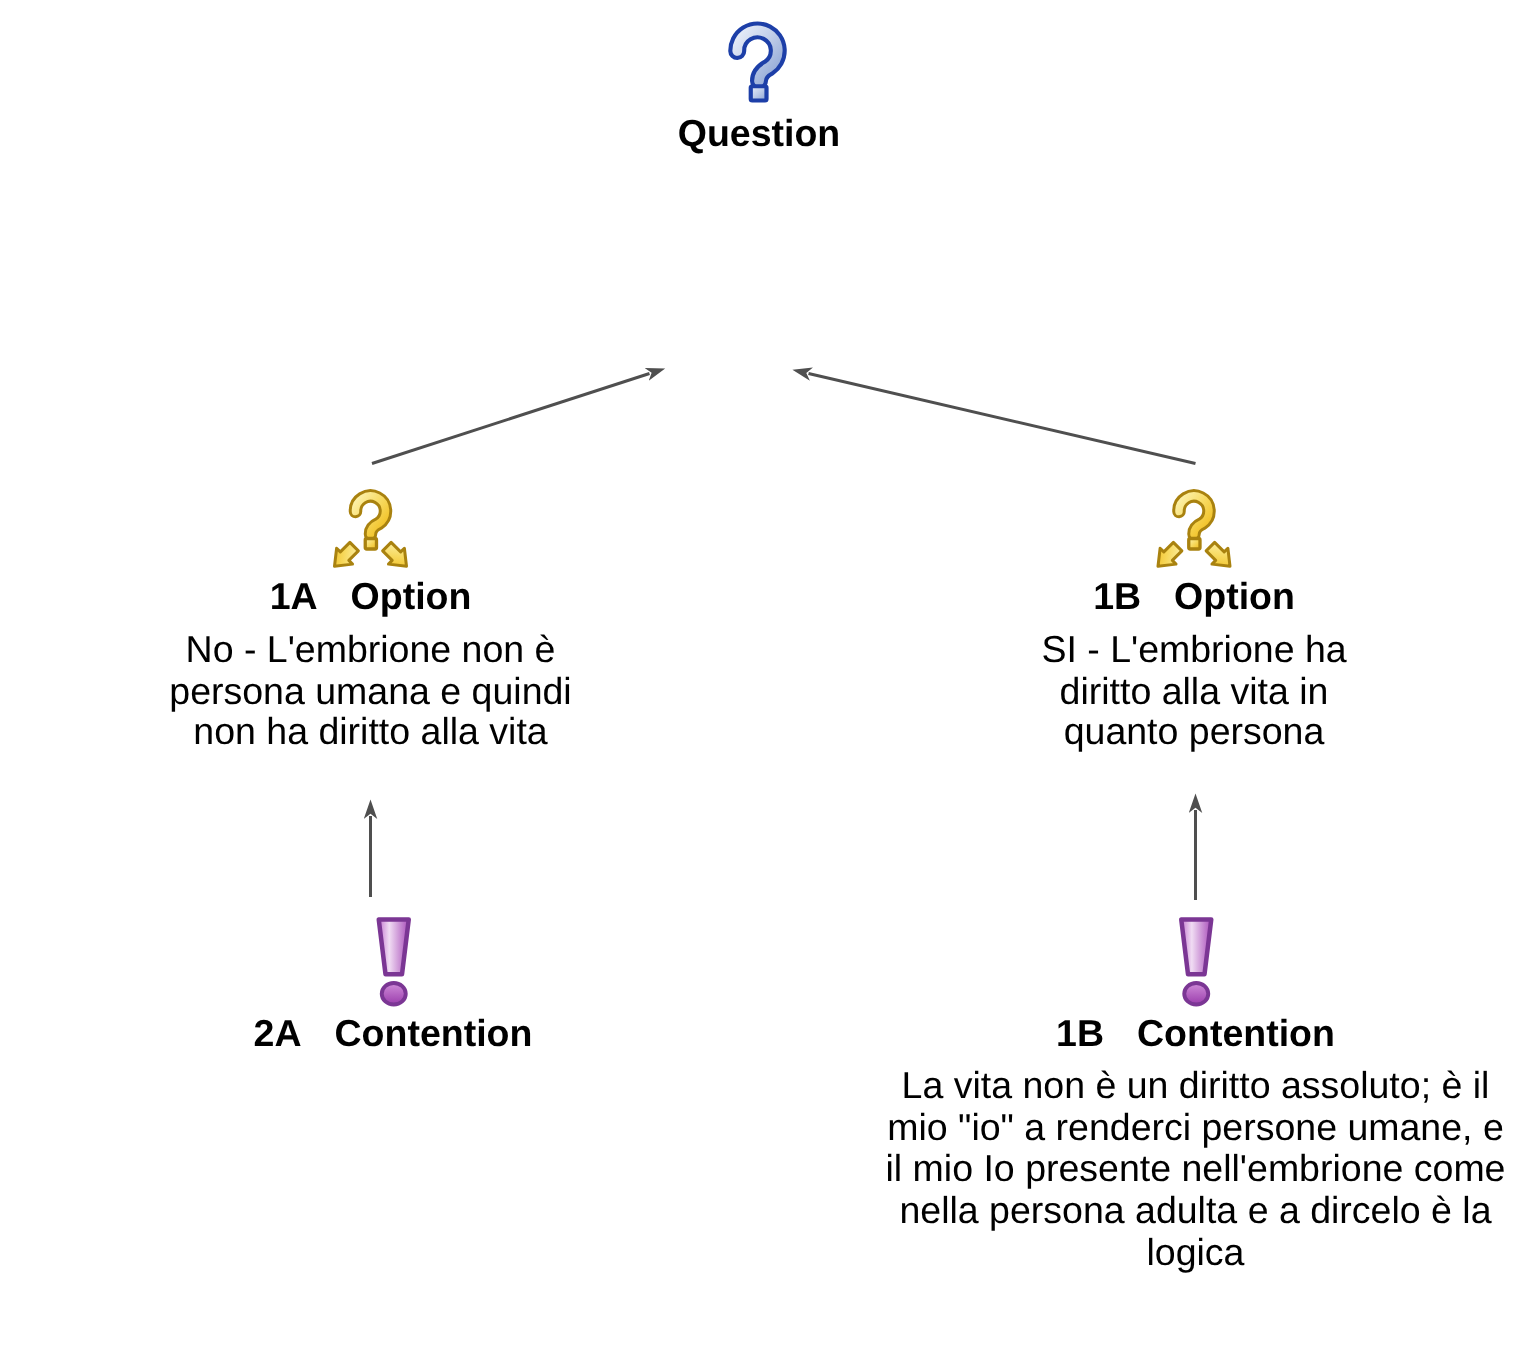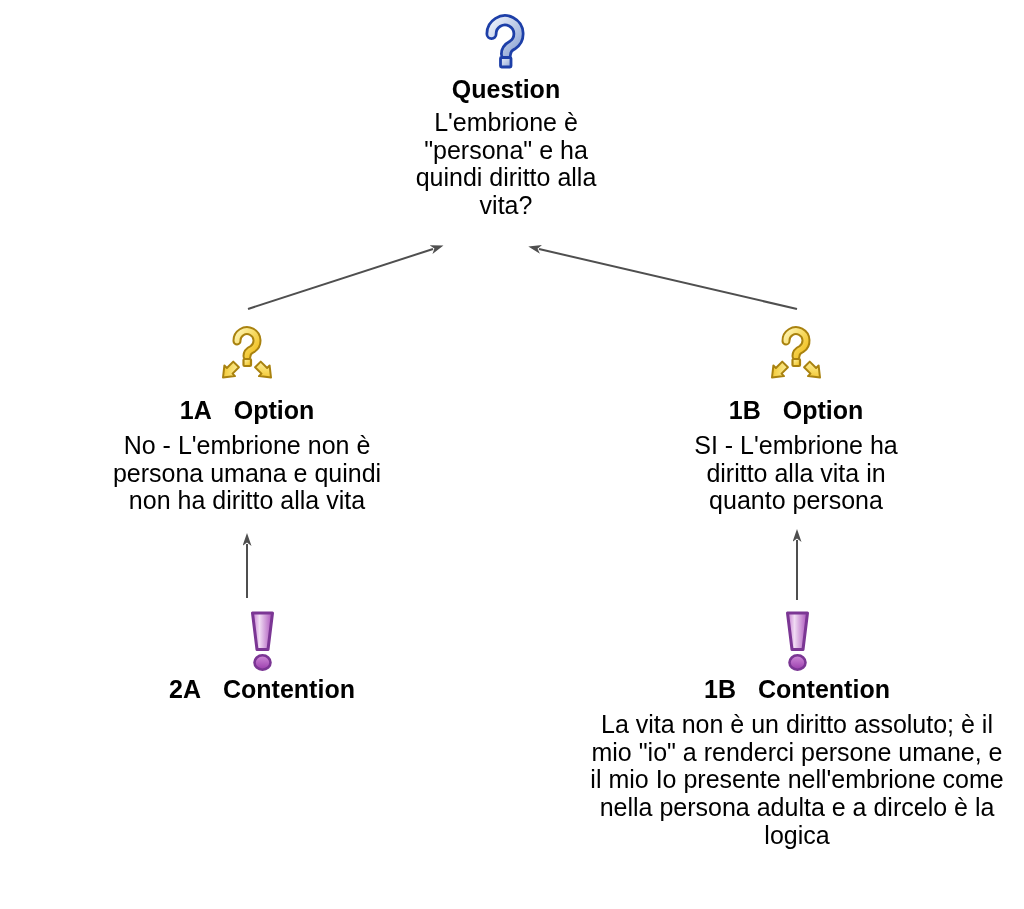--- a/index.html
+++ b/index.html
@@ -15,21 +15,21 @@
   .icon svg{display:block;margin:0 auto;overflow:visible;}
   .title{
     font-size:25px;line-height:28px;font-weight:bold;
     display:flex;justify-content:center;gap:22px;white-space:nowrap;text-align:right;
   }
   .body{font-size:25px;line-height:27.7px;white-space:pre-line;}
   
   .node-question .title{margin-top:8px;}
   .node-question .body{margin-top:6px;}
   
-  .node-option .title{margin-top:16px;}
+  .node-option .title{margin-top:4px;}
   .node-option .body{margin-top:8px;}
   
   .node-contention .title{margin-top:3px;}
   .node-contention .body{margin-top:8px;}
 </style>
 </head>
 <body>
 
 <div class="canvas">
 
@@ -56,24 +56,20 @@
           </linearGradient>
         </defs>
         <path d="M 8.5 20 A 13.5 13.5 0 1 1 29.5 31 Q 23 34.5 23 40" fill="none" stroke="#1d3fa8" stroke-width="12" stroke-linecap="round"></path>
         <path d="M 8.5 20 A 13.5 13.5 0 1 1 29.5 31 Q 23 34.5 23 40" fill="none" stroke="url(#gB)" stroke-width="6.5" stroke-linecap="round"></path>
         <rect x="17.5" y="43.5" width="10.5" height="9.5" rx="1" fill="url(#gB)" stroke="#1d3fa8" stroke-width="2.8"></rect>
       </svg>
     </span>
     <div class="title">
       <span>Question</span>
     </div>
-    <div class="body">L'embrione è
-"persona" e ha
-quindi diritto alla
-vita?</div>
   </div>
 
   <div class="node node-option" style="left:87px;top:326px;width:320px">
     <span class="icon">
       <svg width="58" height="54" viewBox="0 0 58 54">
         <defs>
           <linearGradient id="gY" x1="0" y1="0" x2="1" y2="1">
             <stop offset="0" stop-color="#fdf3b0"></stop>
             <stop offset="0.5" stop-color="#f7d95e"></stop>
             <stop offset="1" stop-color="#f0bb18"></stop>

